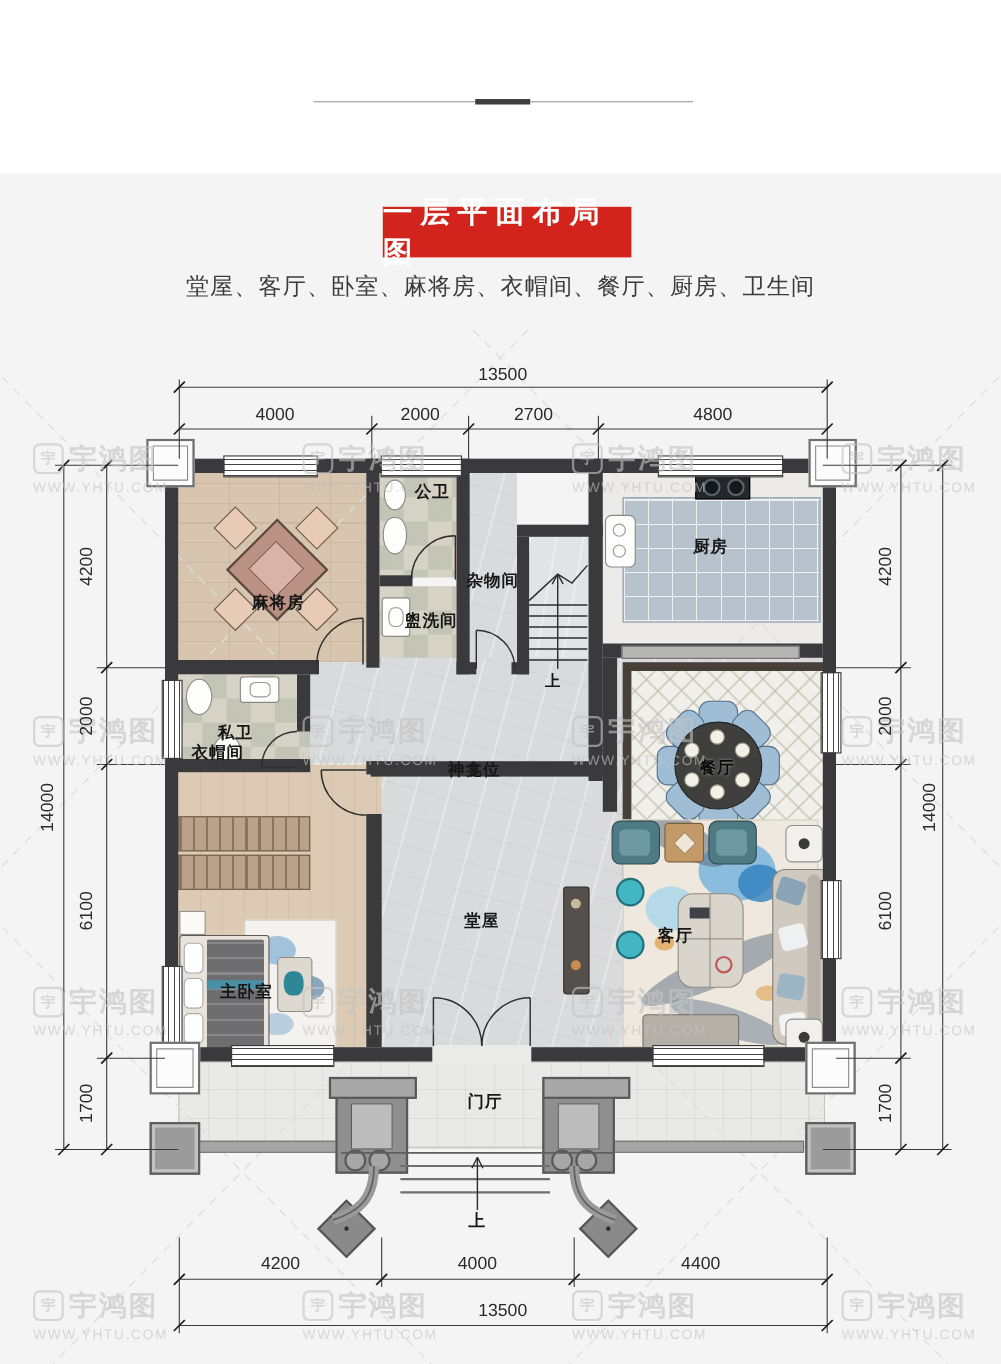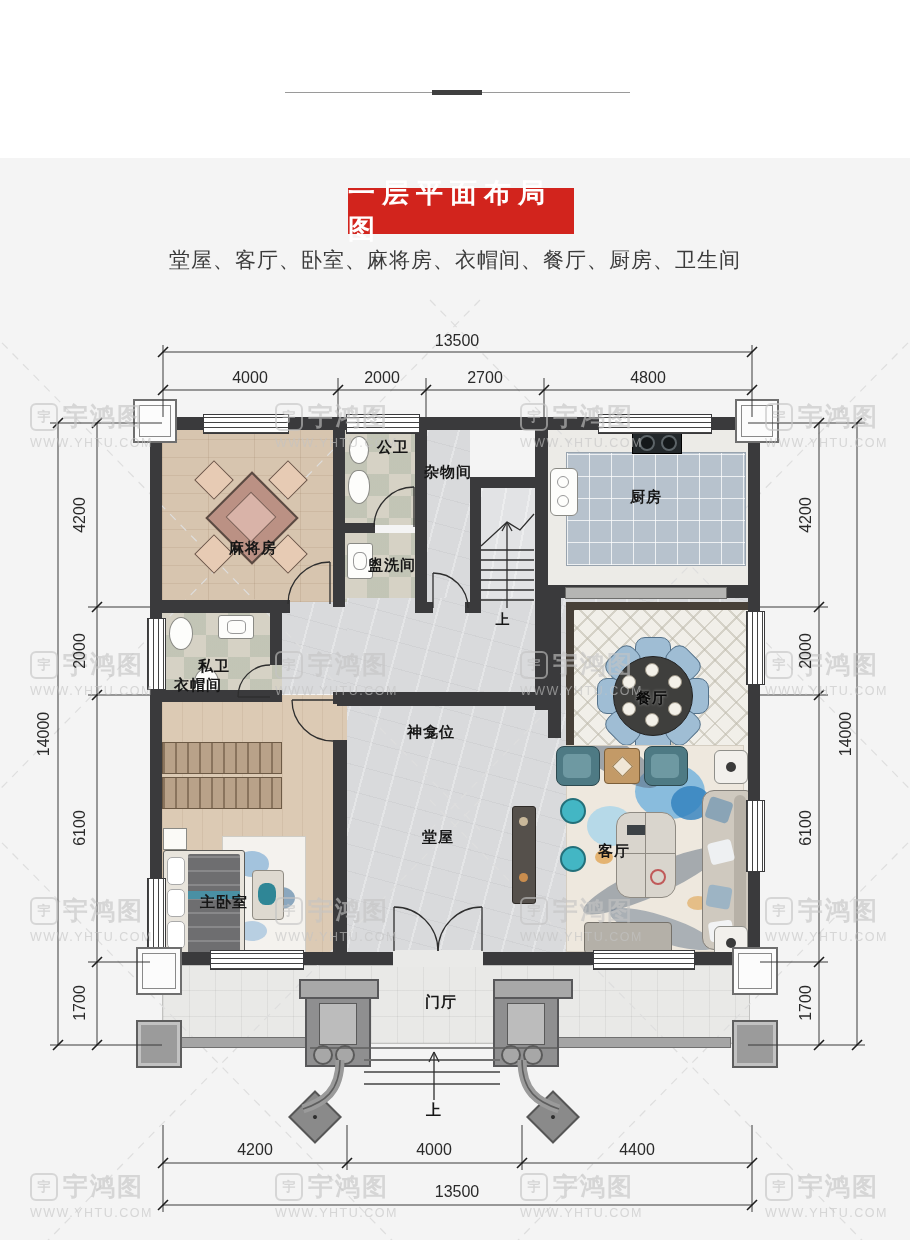--- a/index.html
+++ b/index.html
@@ -487,27 +487,27 @@
     </div>
   <div class="abs wm" style="left:765px;top:1170px;">
       <div class="wm-row">
         <span class="wm-logo">宇</span>
         <span class="wm-brand">宇鸿图</span>
       </div>
       <div class="wm-site">WWW.YHTU.COM</div>
     </div>
 
   <div class="abs rlabel" style="left:393px;top:447px;">公卫</div>
-  <div class="abs rlabel" style="left:448px;top:472px;">杂物间</div>
+  <div class="abs rlabel" style="left:448px;top:528px;">杂物间</div>
   <div class="abs rlabel" style="left:646px;top:497px;">厨房</div>
   <div class="abs rlabel" style="left:253px;top:548px;">麻将房</div>
   <div class="abs rlabel" style="left:392px;top:565px;">盥洗间</div>
   <div class="abs rlabel" style="left:214px;top:666px;">私卫</div>
   <div class="abs rlabel" style="left:198px;top:685px;">衣帽间</div>
-  <div class="abs rlabel" style="left:431px;top:732px;">神龛位</div>
+  <div class="abs rlabel" style="left:431px;top:700px;">神龛位</div>
   <div class="abs rlabel" style="left:652px;top:698px;color:#0b0b0b;text-shadow:0 0 3px rgba(255,255,255,.5);">餐厅</div>
   <div class="abs rlabel" style="left:438px;top:837px;">堂屋</div>
   <div class="abs rlabel" style="left:614px;top:851px;">客厅</div>
   <div class="abs rlabel" style="left:224px;top:902px;">主卧室</div>
   <div class="abs rlabel" style="left:441px;top:1002px;">门厅</div>
   <div class="abs rlabel" style="left:503px;top:620px;font-size:14px;">上</div>
   <div class="abs rlabel" style="left:434px;top:1110px;">上</div>
 
   <div class="abs dimtxt" style="left:457px;top:341px;">13500</div>
   <div class="abs dimtxt" style="left:250px;top:378px;">4000</div>

